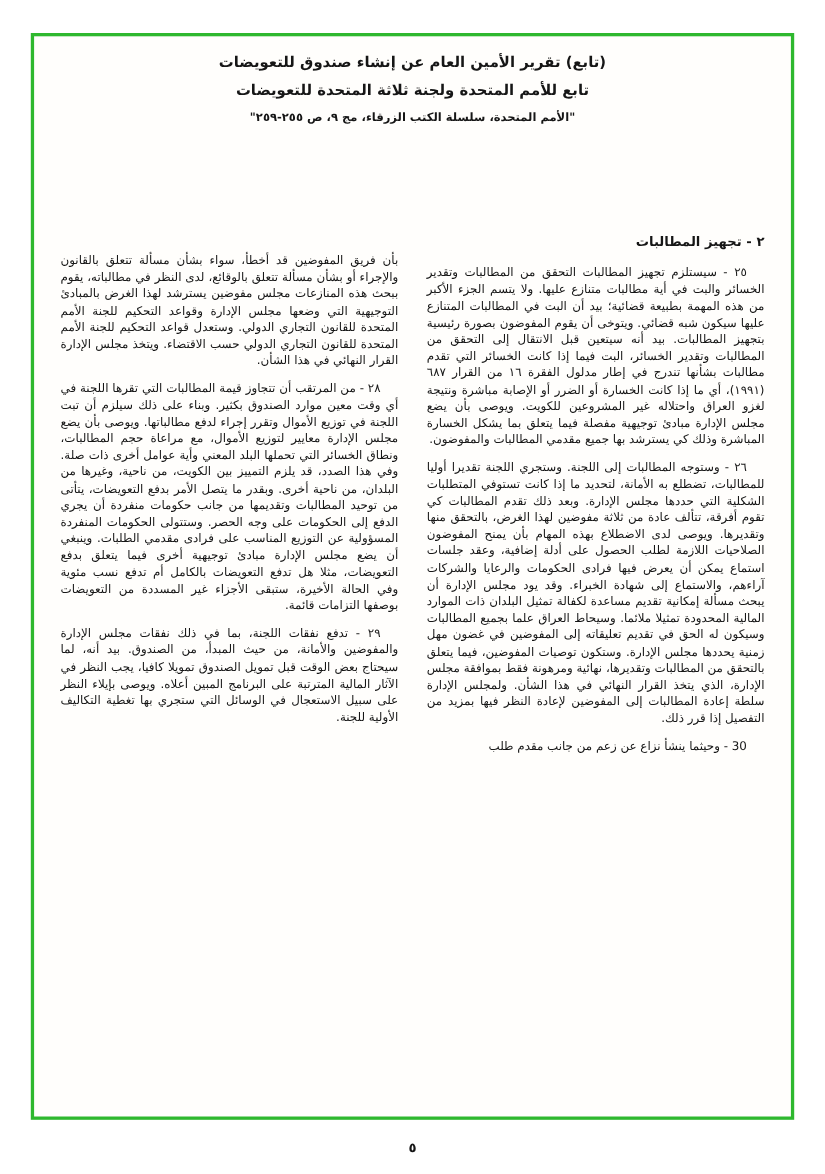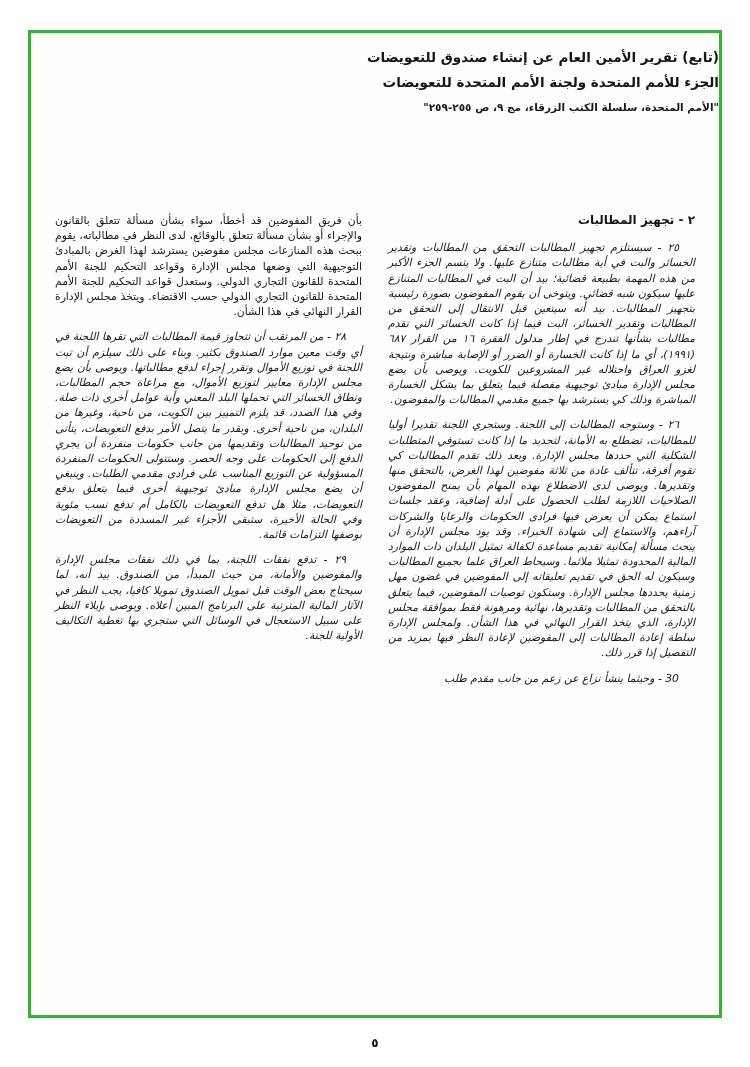--- a/index.html
+++ b/index.html
@@ -17,21 +17,21 @@
     position: absolute;
     left: 28px;
     top: 30px;
     width: 694px;
     height: 988px;
     border: 3px solid #2eb82e;
     background: #fffefc;
   }
   .doc-header {
     direction: rtl;
-    text-align: right;
+    text-align: center;
     padding-top: 12px;
   }
   .doc-header .title-line {
     font-weight: bold;
     font-size: 13.5px;
     line-height: 25px;
   }
   .doc-header .source-note {
     font-weight: bold;
     font-size: 10.5px;
@@ -47,24 +47,23 @@
   .col {
     width: 310px;
     text-align: justify;
     font-size: 10.8px;
     line-height: 15.2px;
     direction: rtl;
   }
   .para {
     margin: 0 0 10px 0;
     text-indent: 16px;
-    font-style: italic;
   }
   .para-cont {
-    margin: 0 0 10px 0;
+    margin: 16px 0 10px 0;
     text-indent: 0;
   }
   .section-heading-inline {
     font-weight: bold;
     font-size: 12px;
     text-align: right;
     margin: 0 0 12px 0;
   }
   .section-heading-center {
     font-weight: bold;
@@ -82,21 +81,21 @@
     font-weight: bold;
   }
 </style>
 </head>
 <body>
 
 <div class="page-frame">
 
   <div class="doc-header">
     <div class="title-line">(تابع) تقرير الأمين العام عن إنشاء صندوق للتعويضات</div>
-    <div class="title-line">الجزء للأمم المتحدة ولجنة الأمم المتحدة للتعويضات</div>
+    <div class="title-line">تابع للأمم المتحدة ولجنة ثلاثة المتحدة للتعويضات</div>
     <div class="source-note">"الأمم المتحدة، سلسلة الكتب الزرقاء، مج ٩، ص ٢٥٥-٢٥٩"</div>
   </div>
 
   <div class="columns">
 
     <div class="col">
       <div class="section-heading-inline">٢ - تجهيز المطالبات</div>
       <p class="para">٢٥ - سيستلزم تجهيز المطالبات التحقق من المطالبات وتقدير الخسائر والبت في أية مطالبات متنازع عليها. ولا يتسم الجزء الأكبر من هذه المهمة بطبيعة قضائية؛ بيد أن البت في المطالبات المتنازع عليها سيكون شبه قضائي. ويتوخى أن يقوم المفوضون بصورة رئيسية بتجهيز المطالبات. بيد أنه سيتعين قبل الانتقال إلى التحقق من المطالبات وتقدير الخسائر، البت فيما إذا كانت الخسائر التي تقدم مطالبات بشأنها تندرج في إطار مدلول الفقرة ١٦ من القرار ٦٨٧ (١٩٩١)، أي ما إذا كانت الخسارة أو الضرر أو الإصابة مباشرة ونتيجة لغزو العراق واحتلاله غير المشروعين للكويت. ويوصى بأن يضع مجلس الإدارة مبادئ توجيهية مفصلة فيما يتعلق بما يشكل الخسارة المباشرة وذلك كي يسترشد بها جميع مقدمي المطالبات والمفوضون.</p>
       <p class="para">٢٦ - وستوجه المطالبات إلى اللجنة. وستجري اللجنة تقديرا أوليا للمطالبات، تضطلع به الأمانة، لتحديد ما إذا كانت تستوفي المتطلبات الشكلية التي حددها مجلس الإدارة. وبعد ذلك تقدم المطالبات كي تقوم أفرقة، تتألف عادة من ثلاثة مفوضين لهذا الغرض، بالتحقق منها وتقديرها. ويوصى لدى الاضطلاع بهذه المهام بأن يمنح المفوضون الصلاحيات اللازمة لطلب الحصول على أدلة إضافية، وعقد جلسات استماع يمكن أن يعرض فيها فرادى الحكومات والرعايا والشركات آراءهم، والاستماع إلى شهادة الخبراء. وقد يود مجلس الإدارة أن يبحث مسألة إمكانية تقديم مساعدة لكفالة تمثيل البلدان ذات الموارد المالية المحدودة تمثيلا ملائما. وسيحاط العراق علما بجميع المطالبات وسيكون له الحق في تقديم تعليقاته إلى المفوضين في غضون مهل زمنية يحددها مجلس الإدارة. وستكون توصيات المفوضين، فيما يتعلق بالتحقق من المطالبات وتقديرها، نهائية ومرهونة فقط بموافقة مجلس الإدارة، الذي يتخذ القرار النهائي في هذا الشأن. ولمجلس الإدارة سلطة إعادة المطالبات إلى المفوضين لإعادة النظر فيها بمزيد من التفصيل إذا قرر ذلك.</p>
       <p class="para">30 - وحيثما ينشأ نزاع عن زعم من جانب مقدم طلب</p>

